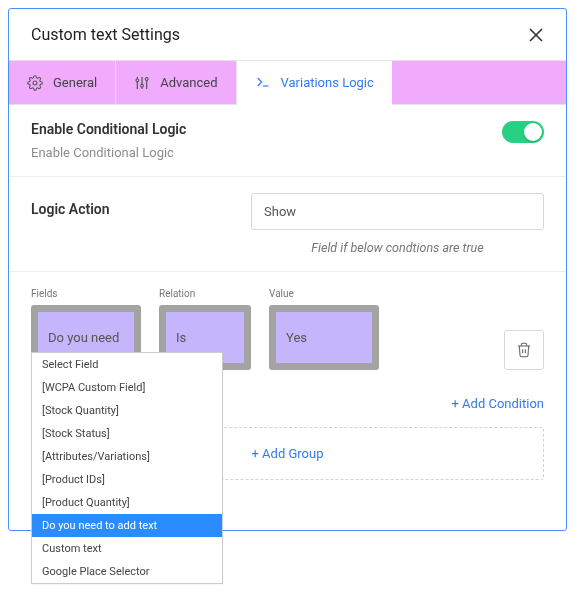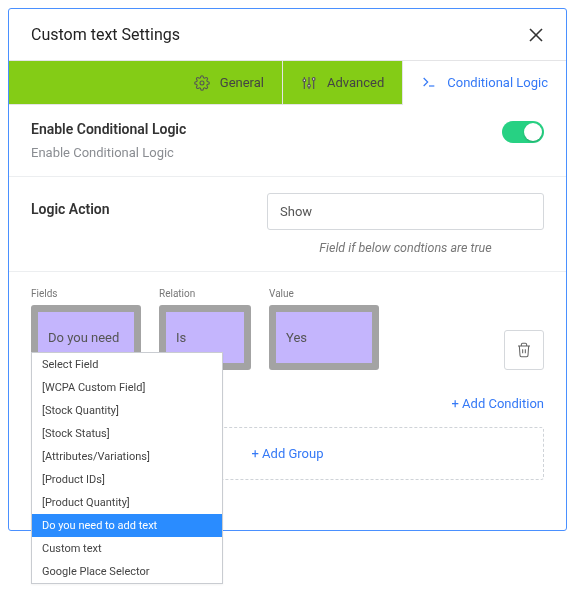--- a/index.html
+++ b/index.html
@@ -33,24 +33,23 @@
     color: #222;
   }
   .header .close {
     font-size: 20px;
     line-height: 20px;
     cursor: pointer;
     color: #444;
   }
   .tabs {
     display: flex;
-    background: #84cc16;
+    background: #f0abfc;
     border-top: 1px solid #e4e4e6;
     border-bottom: 1px solid #e4e4e6;
-    justify-content: flex-end;
   }
   .tab {
     display: flex;
     align-items: center;
     gap: 10px;
     padding: 13px 18px;
     color: #444;
     cursor: pointer;
     border-right: 1px solid #e4e4e6;
   }
@@ -93,21 +92,21 @@
     right: 2px;
     width: 18px;
     height: 18px;
     border-radius: 50%;
     background: #fff;
     box-shadow: 0 1px 2px rgba(0,0,0,0.2);
   }
   .logic-row {
     display: flex;
     align-items: flex-start;
-    gap: 36px;
+    gap: 20px;
   }
   .logic-label {
     font-size: 14px;
     font-weight: 600;
     color: #333;
     width: 200px;
     padding-top: 8px;
   }
   .logic-body { flex: 1; }
   .select-box {
@@ -246,21 +245,21 @@
       </span>
       <span>Advanced</span>
     </div>
     <div class="tab active">
       <span class="icon">
         <svg width="16" height="16" viewBox="0 0 24 24" fill="none" stroke="currentColor" stroke-width="1.8">
           <polyline points="4 6 10 12 4 18"></polyline>
             <line x1="12" y1="18" x2="20" y2="18"></line>
         </svg>
       </span>
-      <span>Conditional Logic</span>
+      <span>Variations Logic</span>
     </div>
   </div>
 
   <div class="section">
     <div class="row-enable">
       <div>
         <div class="sect-title">Enable Conditional Logic</div>
         <div class="sect-sub">Enable Conditional Logic</div>
       </div>
       <div class="toggle">

